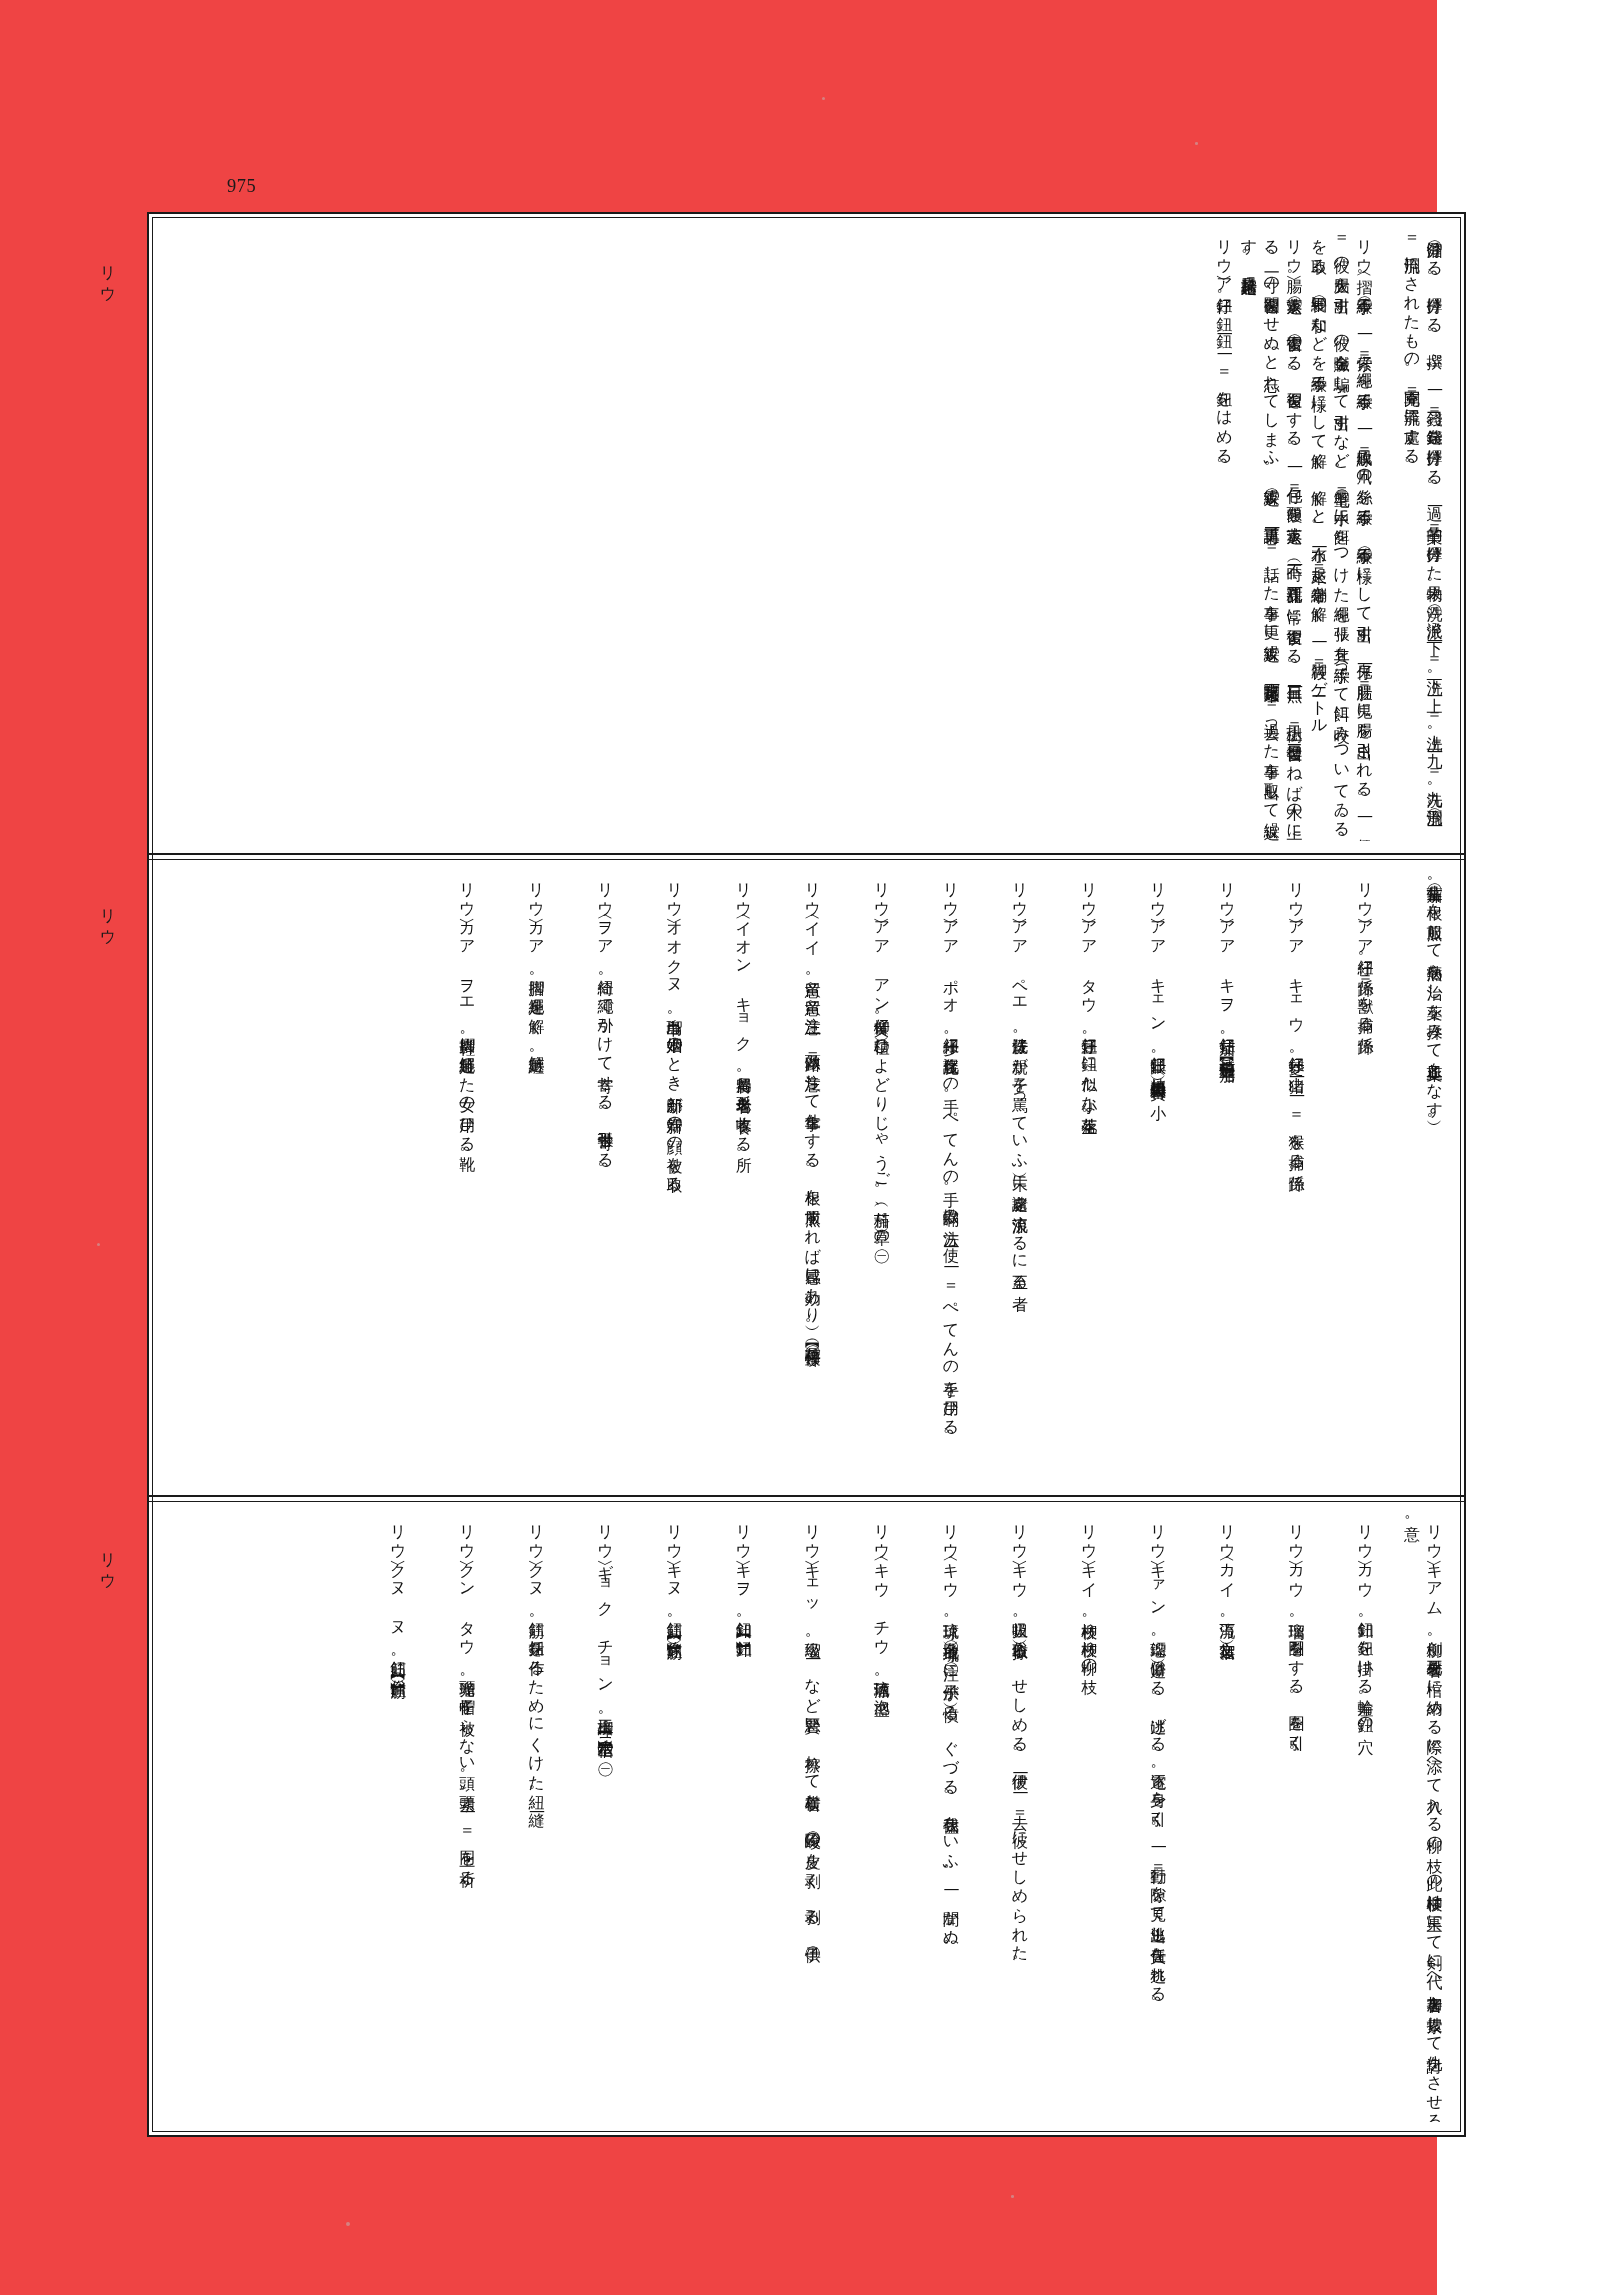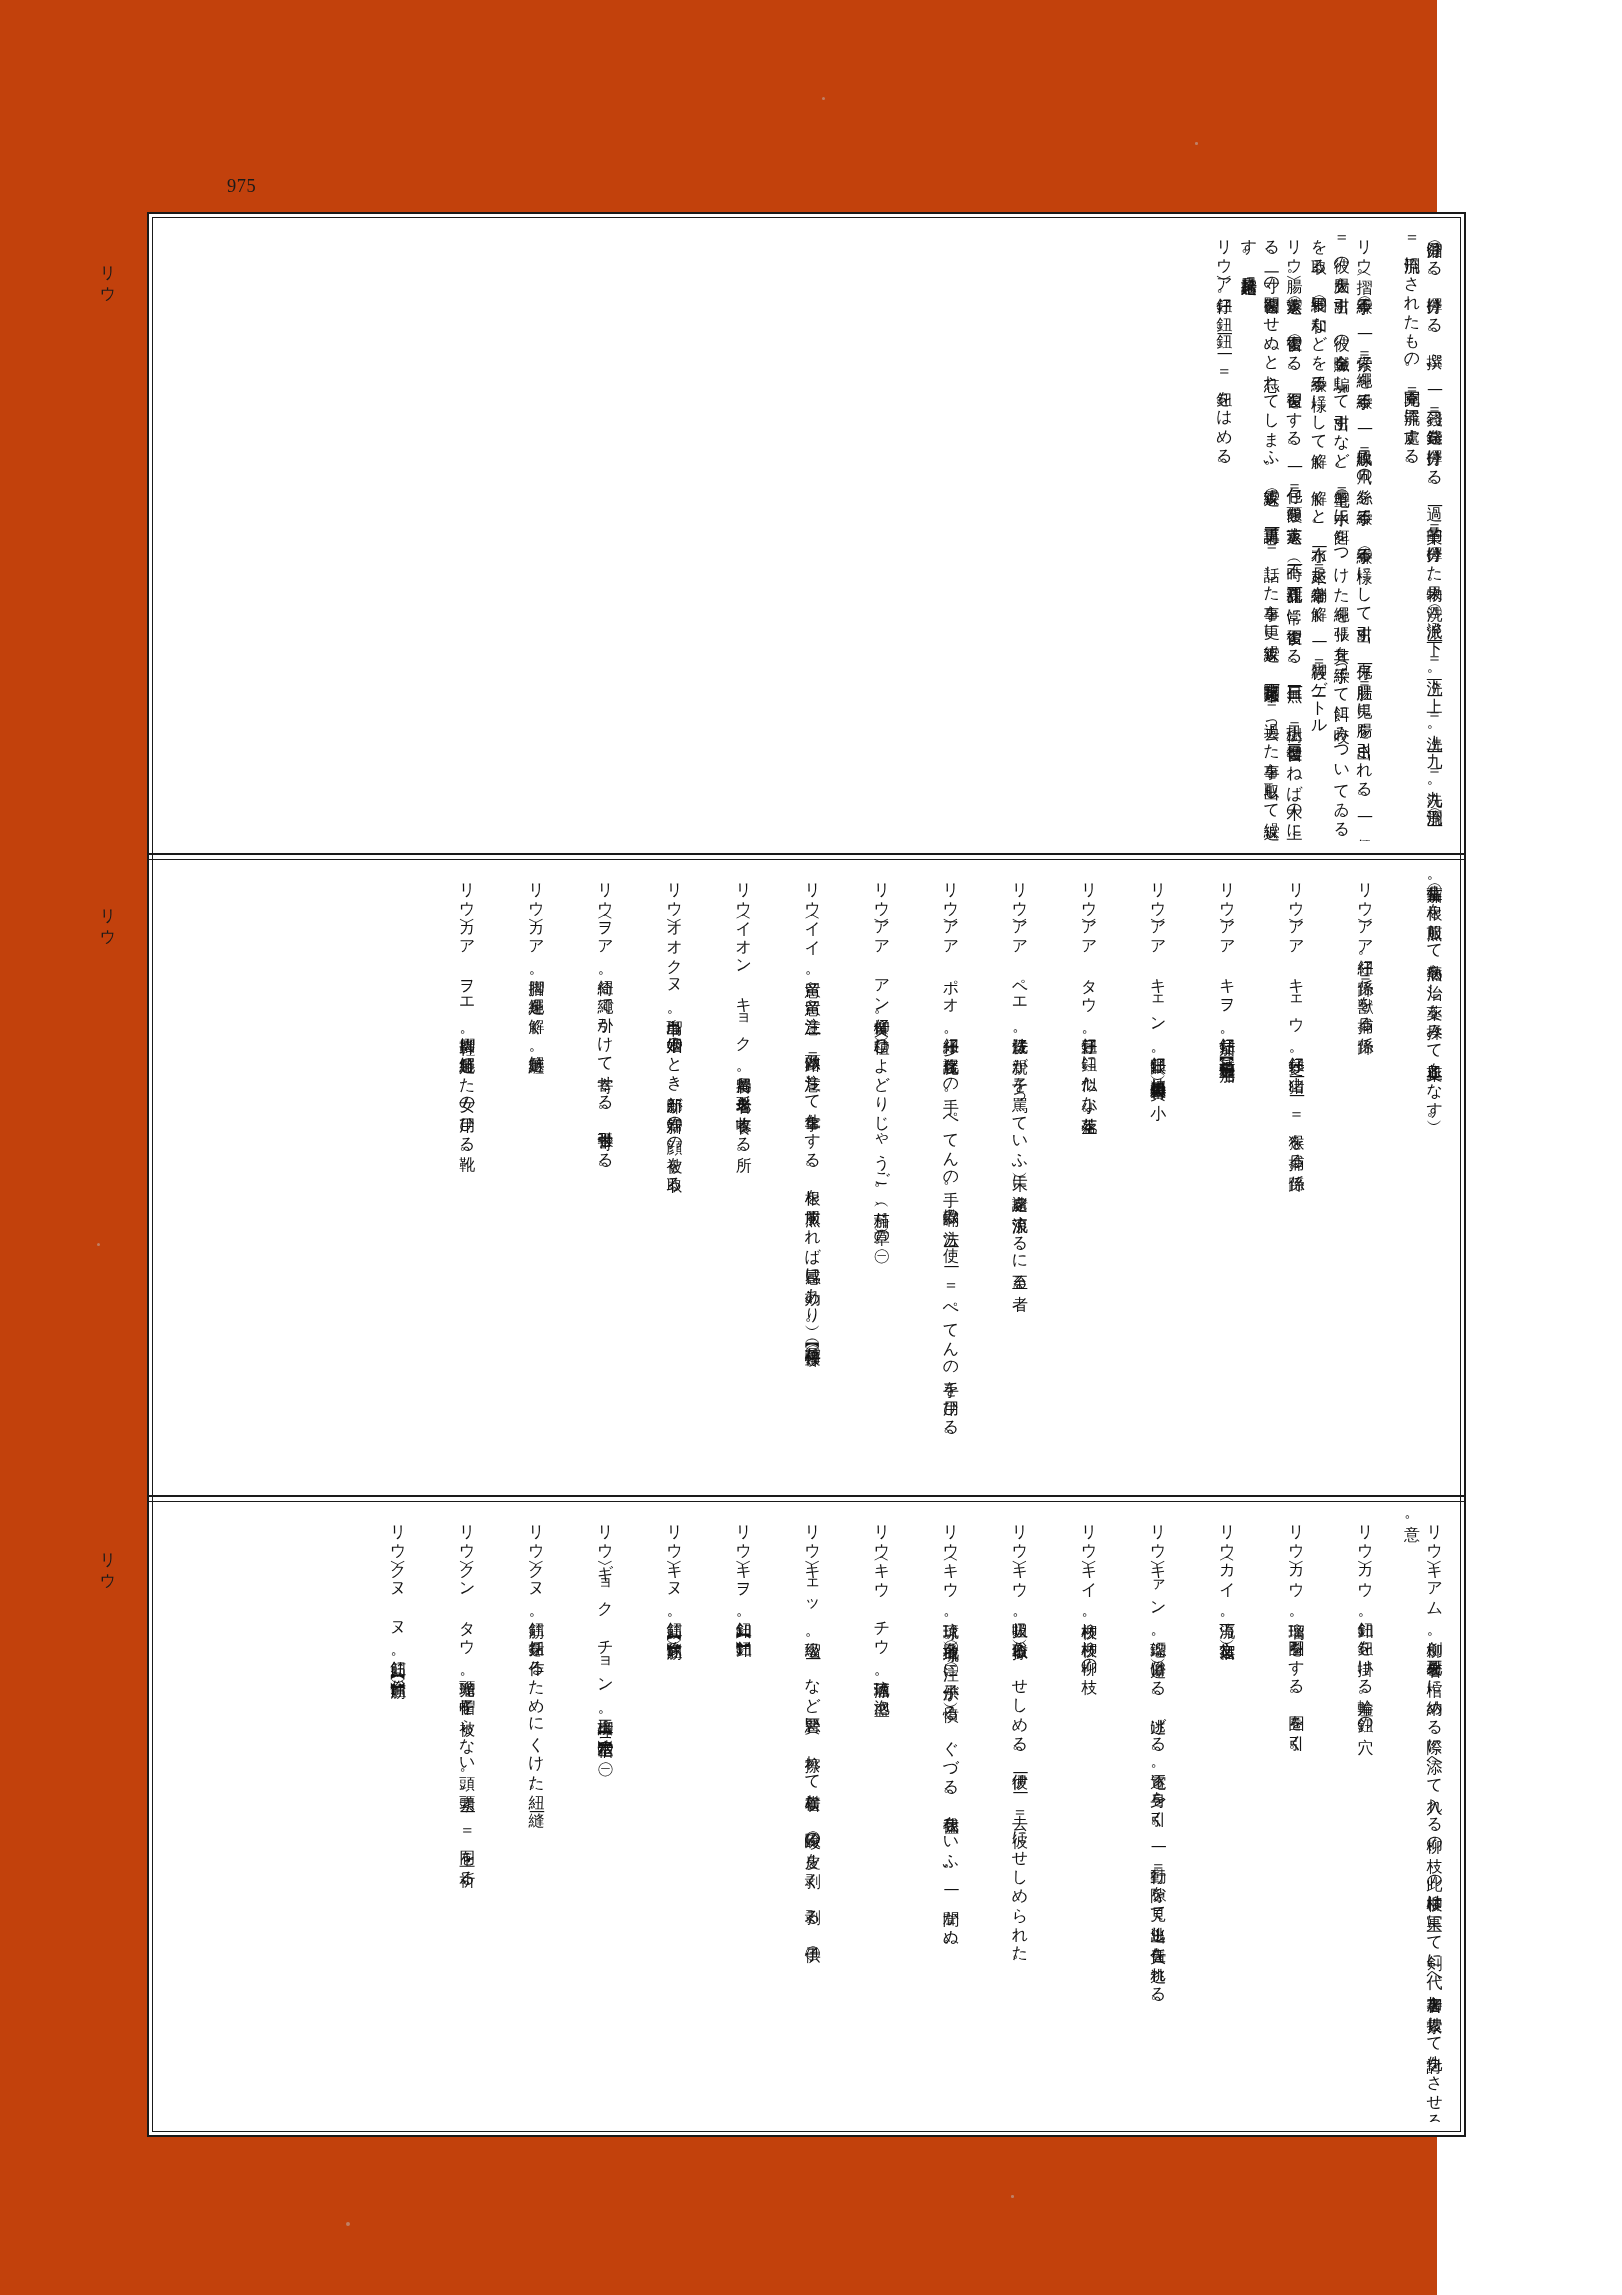--- a/index.html
+++ b/index.html
@@ -13,21 +13,21 @@
     font-family: "DejaVu Sans", sans-serif;
     color: #111;
     position: relative;
     overflow: hidden;
   }
   .page {
     position: absolute;
     left: 0; top: 0;
     width: 1437px;
     height: 2295px;
-    background: #c2410c;
+    background: #ef4444;
   }
   
   .page-number {
     position: absolute;
     left: 227px;
     top: 176px;
     font-family: "Liberation Serif", serif;
     font-size: 18.4px;
     letter-spacing: 0.5px;
     color: #1a1a1a;

